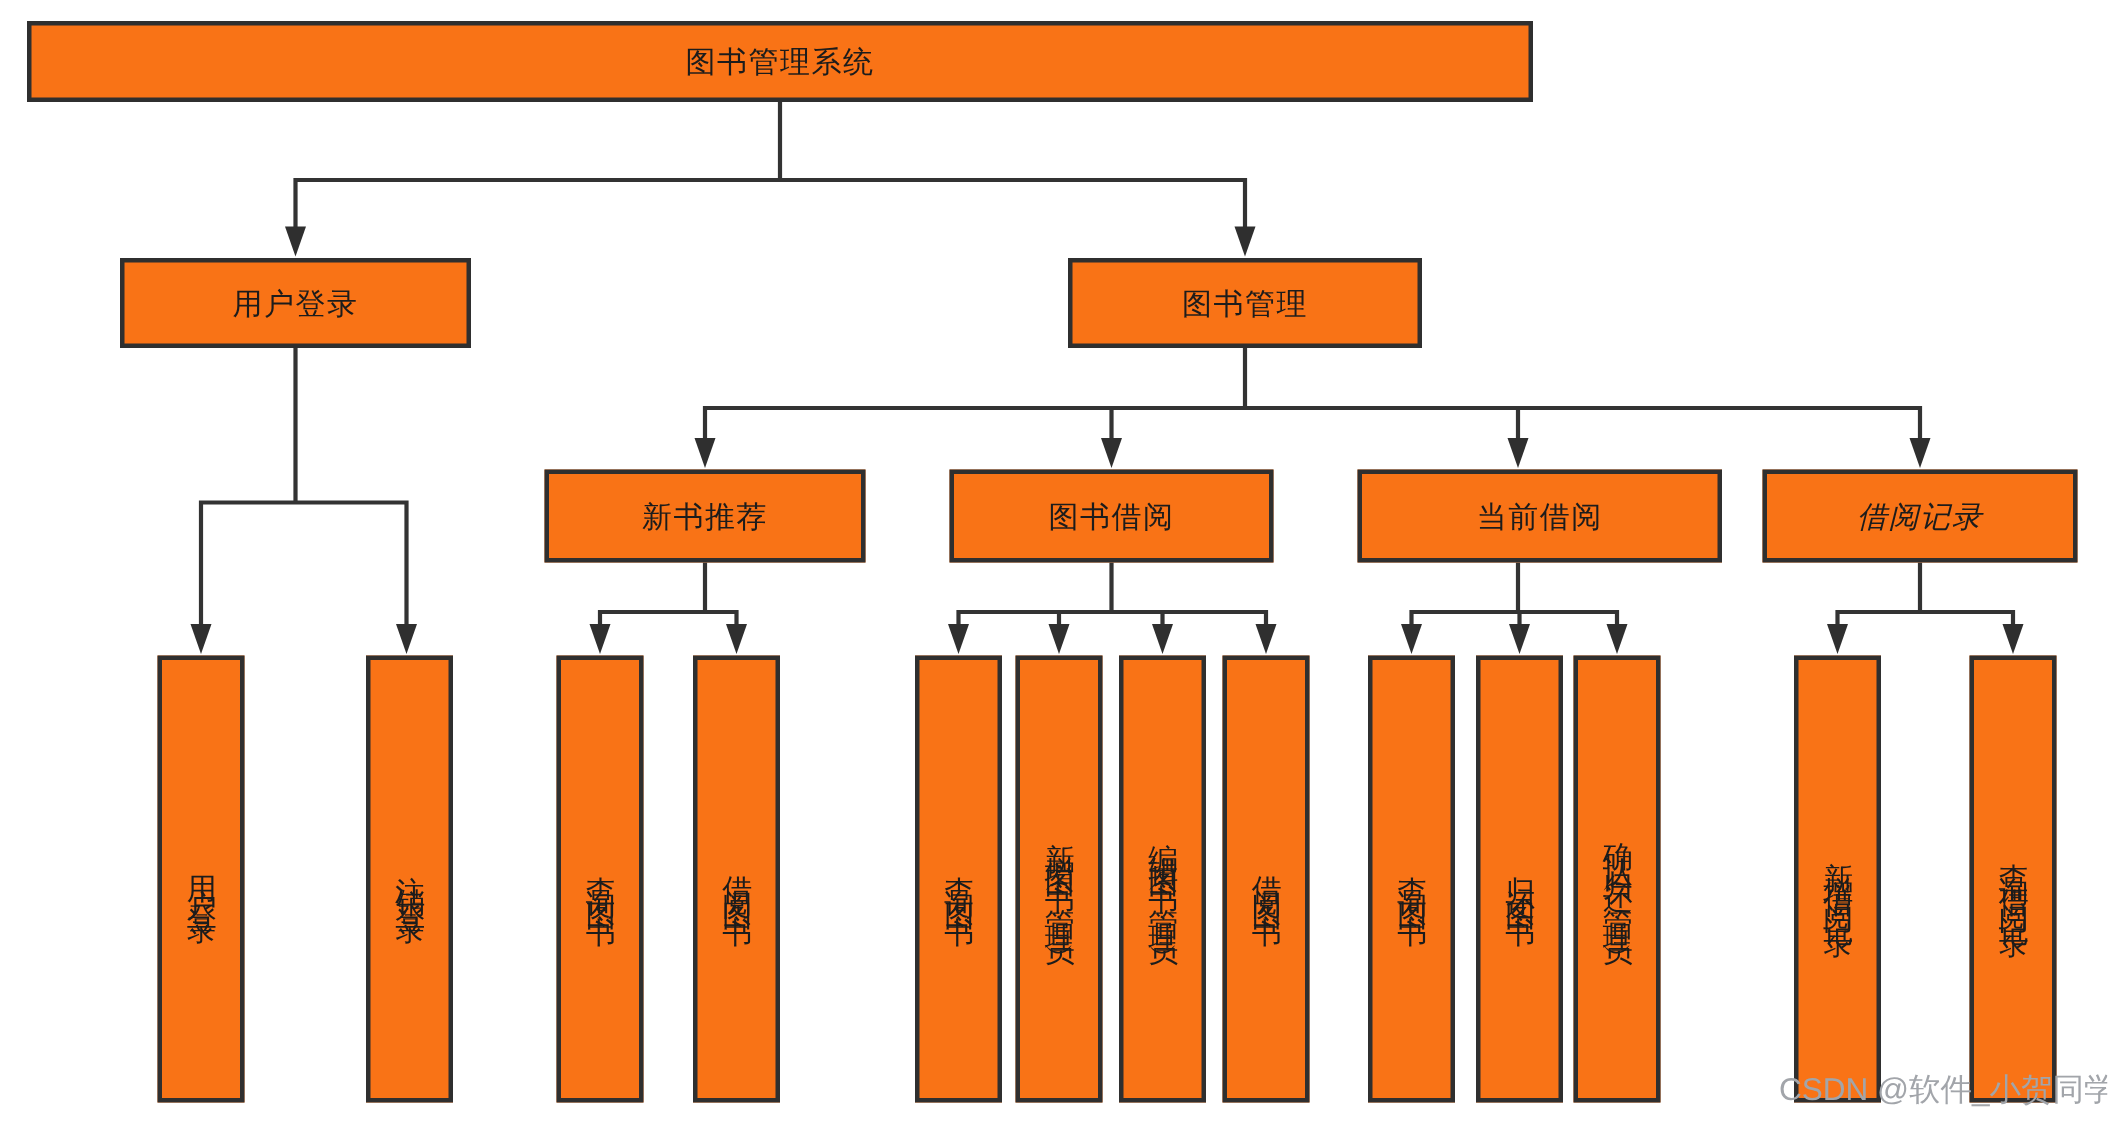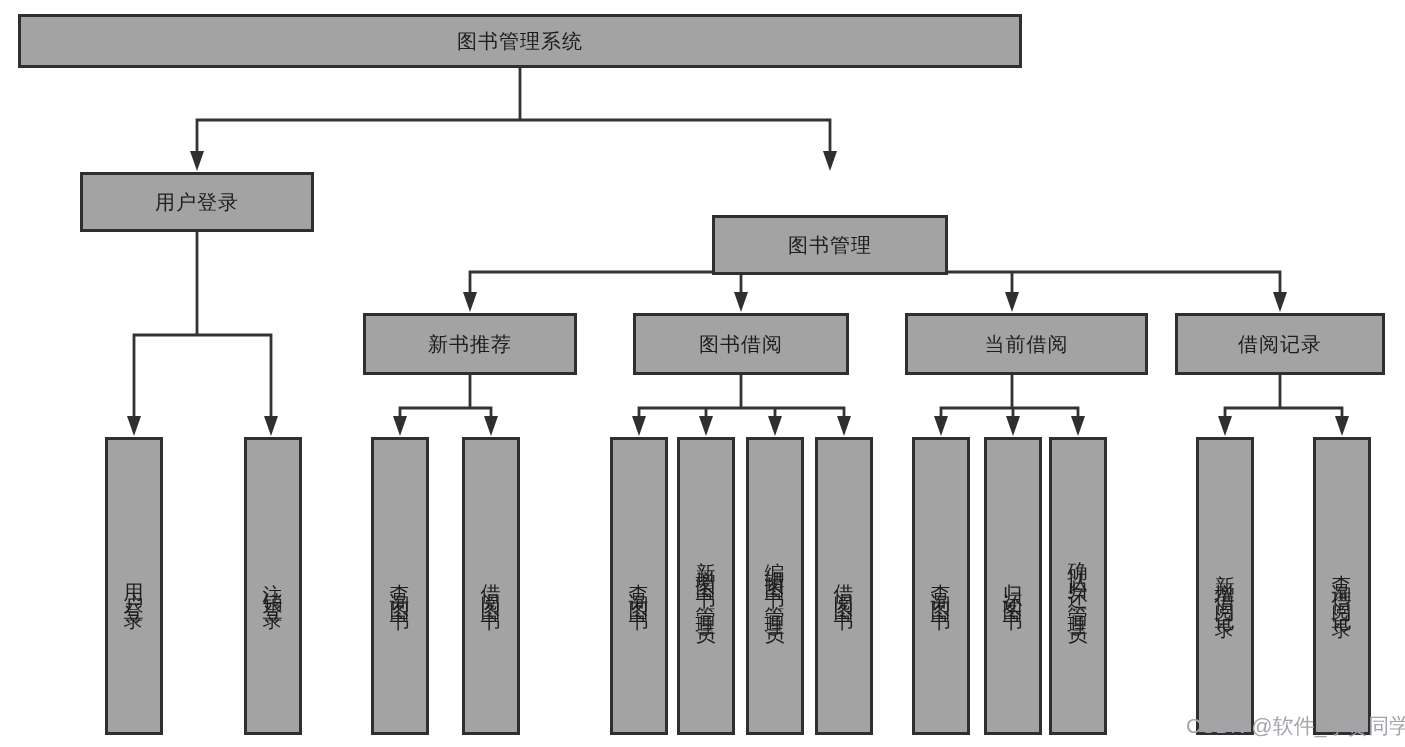--- a/index.html
+++ b/index.html
@@ -17,21 +17,21 @@
   }
   #connectors {
     position: absolute;
     left: 0; top: 0;
     width: 1405px;
     height: 747px;
   }
   .box {
     position: absolute;
     box-sizing: border-box;
-    background: #a3a3a3;
+    background: #f97316;
     border: 3px solid #2f2f2f;
     display: flex;
     align-items: center;
     justify-content: center;
     color: #1c1c1c;
   }
   .hbox {
     font-size: 20px;
     letter-spacing: 1px;
     white-space: nowrap;
@@ -104,34 +104,34 @@
     </g>
   </svg>
 
   <div class="box hbox" style="left:18px; top:14px; width:1004px; height:54px;">
     <span>图书管理系统</span>
   </div>
 
   <div class="box hbox" style="left:80px; top:172px; width:234px; height:60px;">
     <span>用户登录</span>
   </div>
-  <div class="box hbox" style="left:712px; top:172px; width:236px; height:60px;margin-top:43px;">
+  <div class="box hbox" style="left:712px; top:172px; width:236px; height:60px;">
     <span>图书管理</span>
   </div>
 
   <div class="box hbox" style="left:633px; top:313px; width:216px; height:62px;">
     <span>图书借阅</span>
   </div>
   <div class="box hbox" style="left:363px; top:313px; width:214px; height:62px;">
     <span>新书推荐</span>
   </div>
   <div class="box hbox" style="left:905px; top:313px; width:243px; height:62px;">
     <span>当前借阅</span>
   </div>
-  <div class="box hbox" style="left:1175px; top:313px; width:210px; height:62px;">
+  <div class="box hbox" style="left:1175px; top:313px; width:210px; height:62px;font-style:italic;">
     <span>借阅记录</span>
   </div>
 
   <div class="box vbox leaf" style="left:105px;">
     <span class="vtext">用户登录</span>
   </div>
   <div class="box vbox leaf" style="left:244px;">
     <span class="vtext">注销登录</span>
   </div>
 

